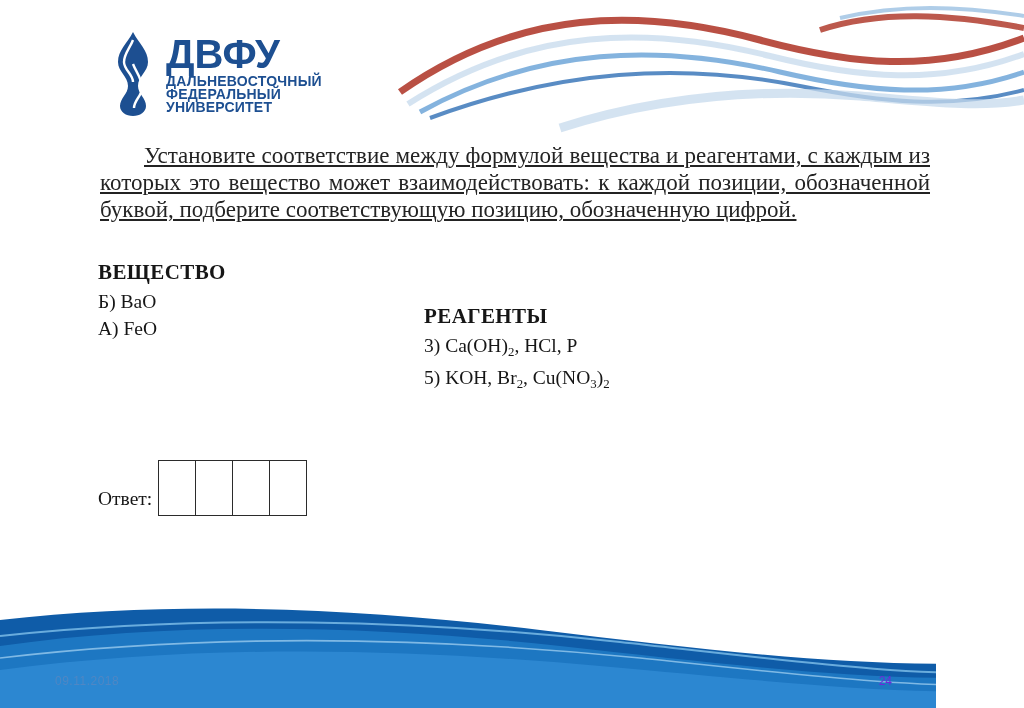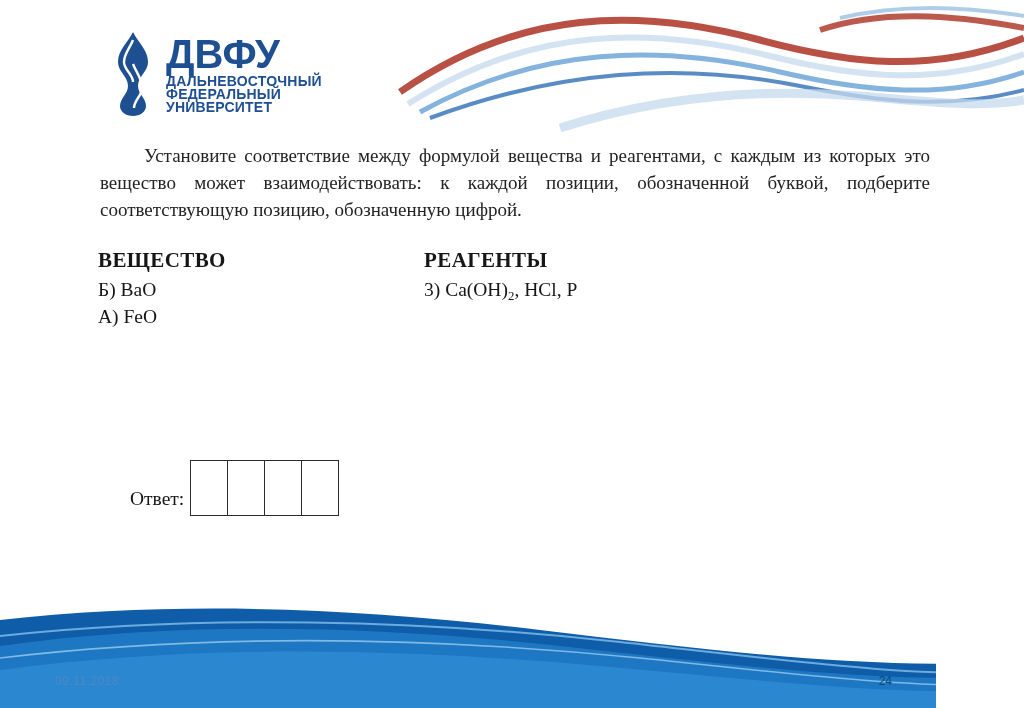--- a/index.html
+++ b/index.html
@@ -64,65 +64,65 @@
     line-height: 11px;
     margin-top: 2px;
   }
 
   
   .task-intro {
     position: absolute;
     left: 100px;
     top: 142px;
     width: 830px;
-    font-size: 19px;
+    font-size: 23px;
     line-height: 27px;
     color: #232323;
     text-align: justify;
+    text-decoration: underline;
   }
   .task-intro .indent { display: inline-block; width: 44px; }
 
   .columns {
     position: absolute;
     left: 98px;
     top: 248px;
     width: 840px;
   }
   .col-head {
     font-size: 21px;
     font-weight: bold;
     color: #161616;
     letter-spacing: .4px;
     margin-bottom: 4px;
   }
   .col {
     position: absolute;
-    top: 0;
+    top: 12px;
   }
   .col-substances { left: 0; width: 300px; }
-  .col-reagents { left: 326px; width: 500px; }
+  .col-reagents { left: 326px; width: 500px; margin-top: 44px; }
   .item {
     font-size: 19.5px;
     line-height: 26.5px;
     color: #161616;
     white-space: nowrap;
   }
   sub {
     font-size: 66%;
     vertical-align: -0.28em;
   }
 
   
   .answer-row {
     position: absolute;
     left: 98px;
     top: 460px;
     display: flex;
     align-items: flex-end;
-    margin-left: 32px;
   }
   .answer-label {
     font-size: 19.5px;
     color: #161616;
     padding-bottom: 6px;
     margin-right: 6px;
   }
   .answer-boxes {
     display: flex;
     border: 1px solid #2b2b2b;
@@ -152,21 +152,21 @@
     font-size: 12px;
     color: #4f87c4;
     letter-spacing: .5px;
   }
   .page-num {
     position: absolute;
     right: 44px;
     bottom: 20px;
     font-family: "Liberation Sans", sans-serif;
     font-size: 12px;
-    color: #0c4a6e;
+    color: #6d28d9;
   }
 </style>
 </head>
 <body>
 
 <div class="slide">
 
   <svg class="top-waves" viewBox="0 0 1024 140" preserveAspectRatio="none">
     <path d="M400,92 C520,8 640,8 760,40 C850,64 930,74 1024,38" fill="none" stroke="#b5473a" stroke-width="7" opacity="0.95"></path>
     <path d="M408,104 C530,26 650,26 770,56 C858,78 938,86 1024,54" fill="none" stroke="#cfe0f0" stroke-width="6" opacity="0.9"></path>
@@ -210,20 +210,24 @@
         <span>А)</span>
         <span> FeO</span>
       </div>
     </div>
 
     <div class="col col-reagents">
       <div class="col-head">РЕАГЕНТЫ</div>
       <div class="item">
         <span>3)</span>
         <span> Ca(OH)<sub>2</sub>, HCl, P</span>
+      </div>
+      <div class="item">
+        <span>5)</span>
+        <span> KOH, Br<sub>2</sub>, Cu(NO<sub>3</sub>)<sub>2</sub></span>
       </div>
     </div>
 
   </div>
 
   <div class="answer-row">
     <div class="answer-label">Ответ:</div>
     <div class="answer-boxes">
       <div class="answer-cell"></div>
       <div class="answer-cell"></div>

